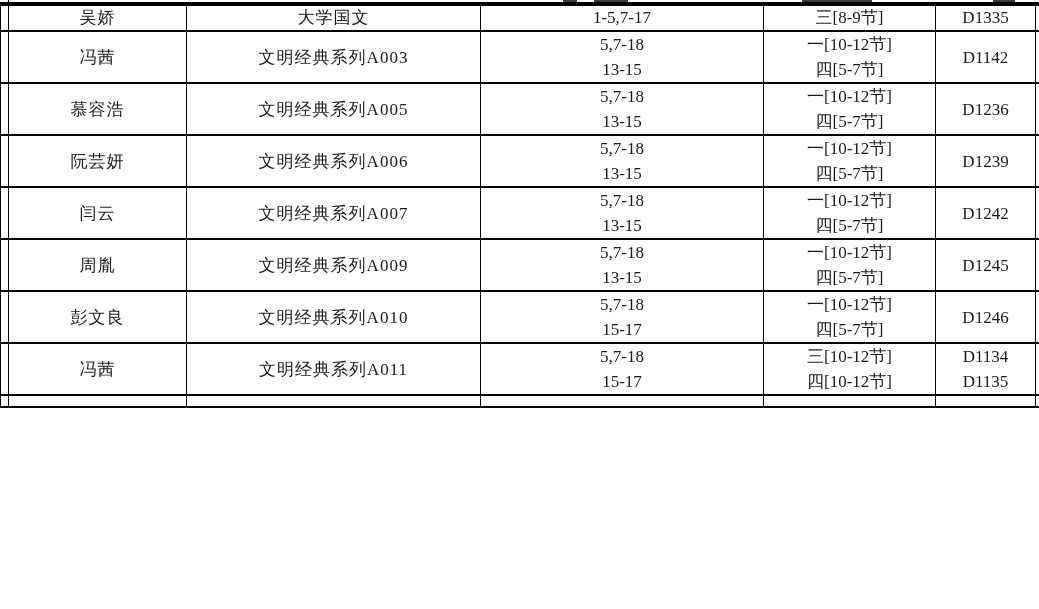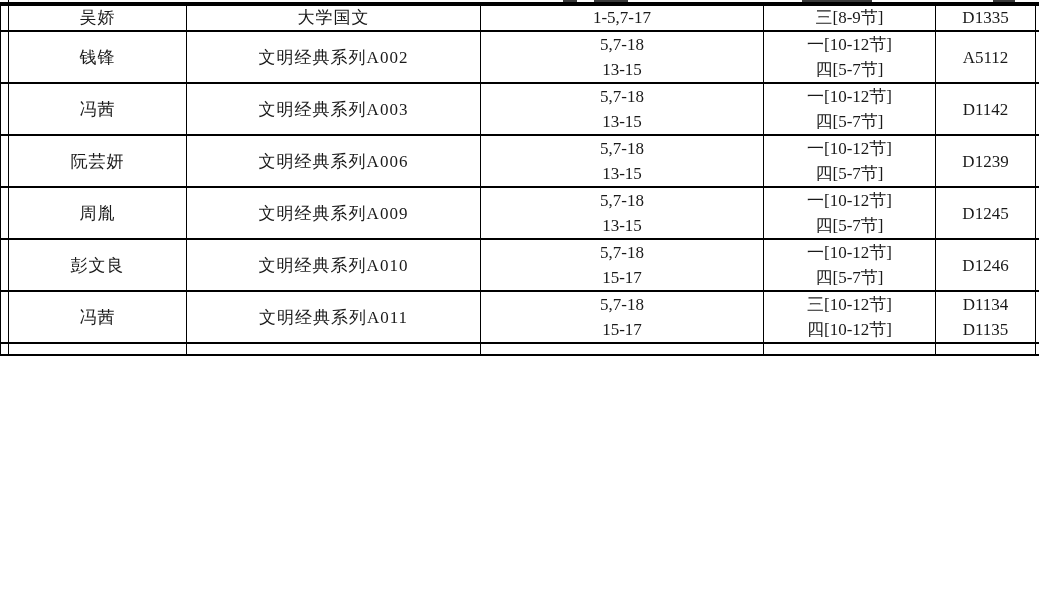--- a/index.html
+++ b/index.html
@@ -83,49 +83,60 @@
       <td class="ph ph-l"></td>
       <td class="c-teacher">吴娇</td>
       <td class="c-course">大学国文</td>
       <td class="c-weeks">1-5,7-17</td>
       <td class="c-schedule">三[8-9节]</td>
       <td class="c-room">D1335</td>
       <td class="ph ph-r"></td>
     </tr>
         <tr>
       <td class="ph ph-l"></td>
-      <td class="c-teacher">钱锋</td>
-      <td class="c-course">文明经典系列A002</td>
-      <td class="c-weeks">5,7-18
-13-15</td>
-      <td class="c-schedule">一[10-12节]
-四[5-7节]</td>
-      <td class="c-room">A5112</td>
-      <td class="ph ph-r"></td>
-    </tr>
-        <tr>
-      <td class="ph ph-l"></td>
       <td class="c-teacher">冯茜</td>
       <td class="c-course">文明经典系列A003</td>
       <td class="c-weeks">5,7-18
 13-15</td>
       <td class="c-schedule">一[10-12节]
 四[5-7节]</td>
       <td class="c-room">D1142</td>
       <td class="ph ph-r"></td>
     </tr>
         <tr>
       <td class="ph ph-l"></td>
+      <td class="c-teacher">慕容浩</td>
+      <td class="c-course">文明经典系列A005</td>
+      <td class="c-weeks">5,7-18
+13-15</td>
+      <td class="c-schedule">一[10-12节]
+四[5-7节]</td>
+      <td class="c-room">D1236</td>
+      <td class="ph ph-r"></td>
+    </tr>
+        <tr>
+      <td class="ph ph-l"></td>
       <td class="c-teacher">阮芸妍</td>
       <td class="c-course">文明经典系列A006</td>
       <td class="c-weeks">5,7-18
 13-15</td>
       <td class="c-schedule">一[10-12节]
 四[5-7节]</td>
       <td class="c-room">D1239</td>
+      <td class="ph ph-r"></td>
+    </tr>
+        <tr>
+      <td class="ph ph-l"></td>
+      <td class="c-teacher">闫云</td>
+      <td class="c-course">文明经典系列A007</td>
+      <td class="c-weeks">5,7-18
+13-15</td>
+      <td class="c-schedule">一[10-12节]
+四[5-7节]</td>
+      <td class="c-room">D1242</td>
       <td class="ph ph-r"></td>
     </tr>
         <tr>
       <td class="ph ph-l"></td>
       <td class="c-teacher">周胤</td>
       <td class="c-course">文明经典系列A009</td>
       <td class="c-weeks">5,7-18
 13-15</td>
       <td class="c-schedule">一[10-12节]
 四[5-7节]</td>

